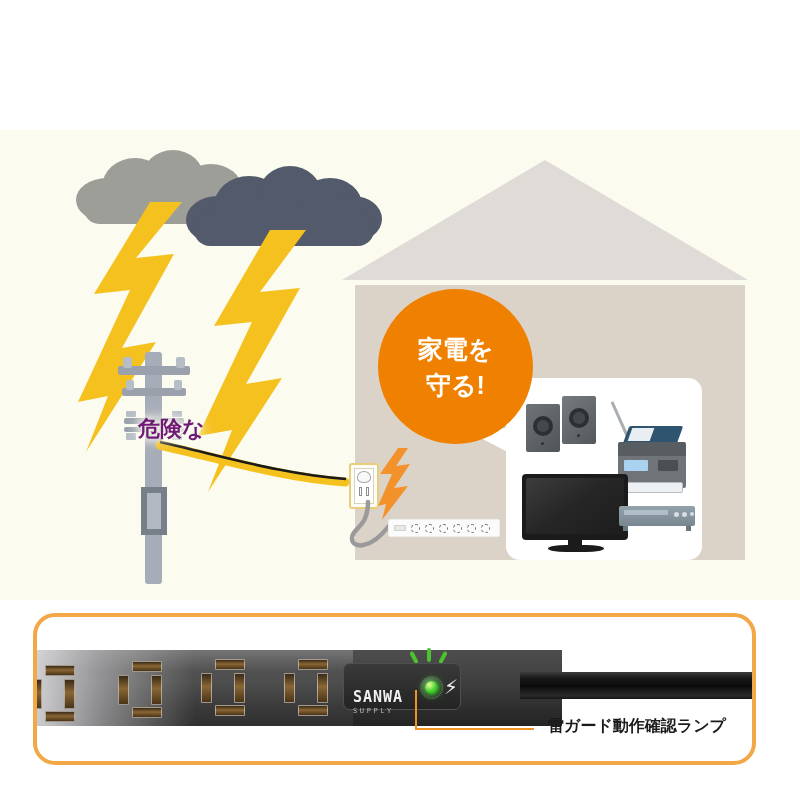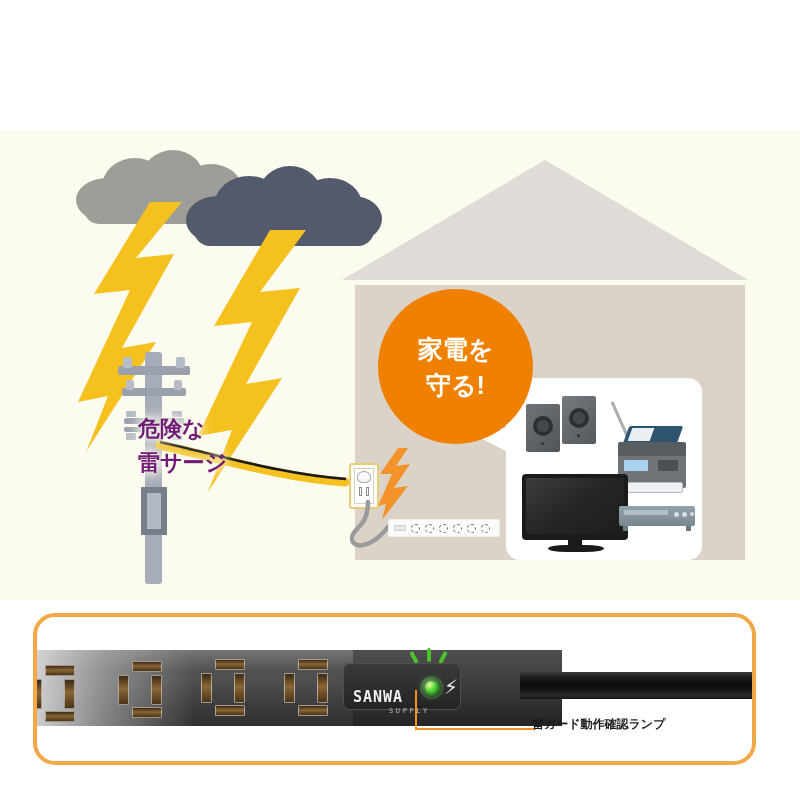--- a/index.html
+++ b/index.html
@@ -138,21 +138,20 @@
     display:flex; align-items:center; z-index:4;
   }
   .logo-text { margin-left:9px; line-height:1; }
   .logo-sanwa {
     color:#f0f0f0; font-weight:bold; font-size:15px;
     letter-spacing:1px; font-family:"DejaVu Sans Mono",monospace;margin-top:32px;
   }
   .logo-supply {
     color:#bdbdbd; font-size:7px; letter-spacing:2.6px; margin-top:3px;
     font-family:"DejaVu Sans Mono",monospace;
-    margin-left:36px;
   }
   .led-wrap { position:absolute; left:76px; top:12px; width:23px; height:23px; }
   .led-ring {
     position:absolute; left:0; top:0; width:23px; height:23px; border-radius:50%;
     background:radial-gradient(circle at 35% 30%,#6d6d6d,#2b2b2b 70%);
     border:1px solid #565656;
   }
   .led-dot {
     position:absolute; left:5px; top:5px; width:13px; height:13px; border-radius:50%;
     background:radial-gradient(circle at 35% 30%,#e9ff9a,#3ecb2a 55%,#1f9a12 100%);
@@ -171,22 +170,22 @@
   }
   .callout-line {
     position:absolute; left:415px; top:690px; width:2px; height:40px;
     background:#ef9422; z-index:6;
   }
   .callout-h {
     position:absolute; left:415px; top:728px; width:119px; height:2px;
     background:#ef9422; z-index:6;
   }
   .callout-label {
-    position:absolute; left:532px; top:716px;
-    font-size:12px; font-weight:bold; color:#1a1a1a; white-space:nowrap; z-index:6;
+    position:absolute; left:548px; top:716px;
+    font-size:16px; font-weight:bold; color:#1a1a1a; white-space:nowrap; z-index:6;
   }
 </style>
 </head>
 <body>
 
 <div id="stage">
 
 
   <div class="scene">
 
@@ -217,21 +216,20 @@
 
     <svg class="bolt" style="left:78px;top:72px;" width="150" height="250">
       <polygon points="72,0 16,92 52,88 0,200 30,194 8,250 78,140 44,146 96,52 58,56 104,0" fill="#f5c11e"></polygon>
     </svg>
     <svg class="bolt" style="left:190px;top:100px;" width="160" height="262">
       <polygon points="80,0 24,96 62,92 8,206 42,200 18,262 92,148 56,154 110,58 70,62 116,0" fill="#f5c11e"></polygon>
     </svg>
 
     <div class="danger-label">
       <div>危険な</div>
-      <div>雷サージ</div>
     </div>
 
     <div>
       <div class="pole-main" style="top:222px;"></div>
       <div class="pole-arm" style="left:118px;top:236px;width:72px;height:9px;"></div>
       <div class="pole-ins" style="left:123px;top:227px;width:9px;height:11px;border-radius:2px;"></div>
       <div class="pole-ins" style="left:176px;top:227px;width:9px;height:11px;border-radius:2px;"></div>
       <div class="pole-arm" style="left:122px;top:258px;width:64px;height:8px;"></div>
       <div class="pole-ins" style="left:126px;top:250px;width:8px;height:10px;border-radius:2px;"></div>
       <div class="pole-ins" style="left:174px;top:250px;width:8px;height:10px;border-radius:2px;"></div>

